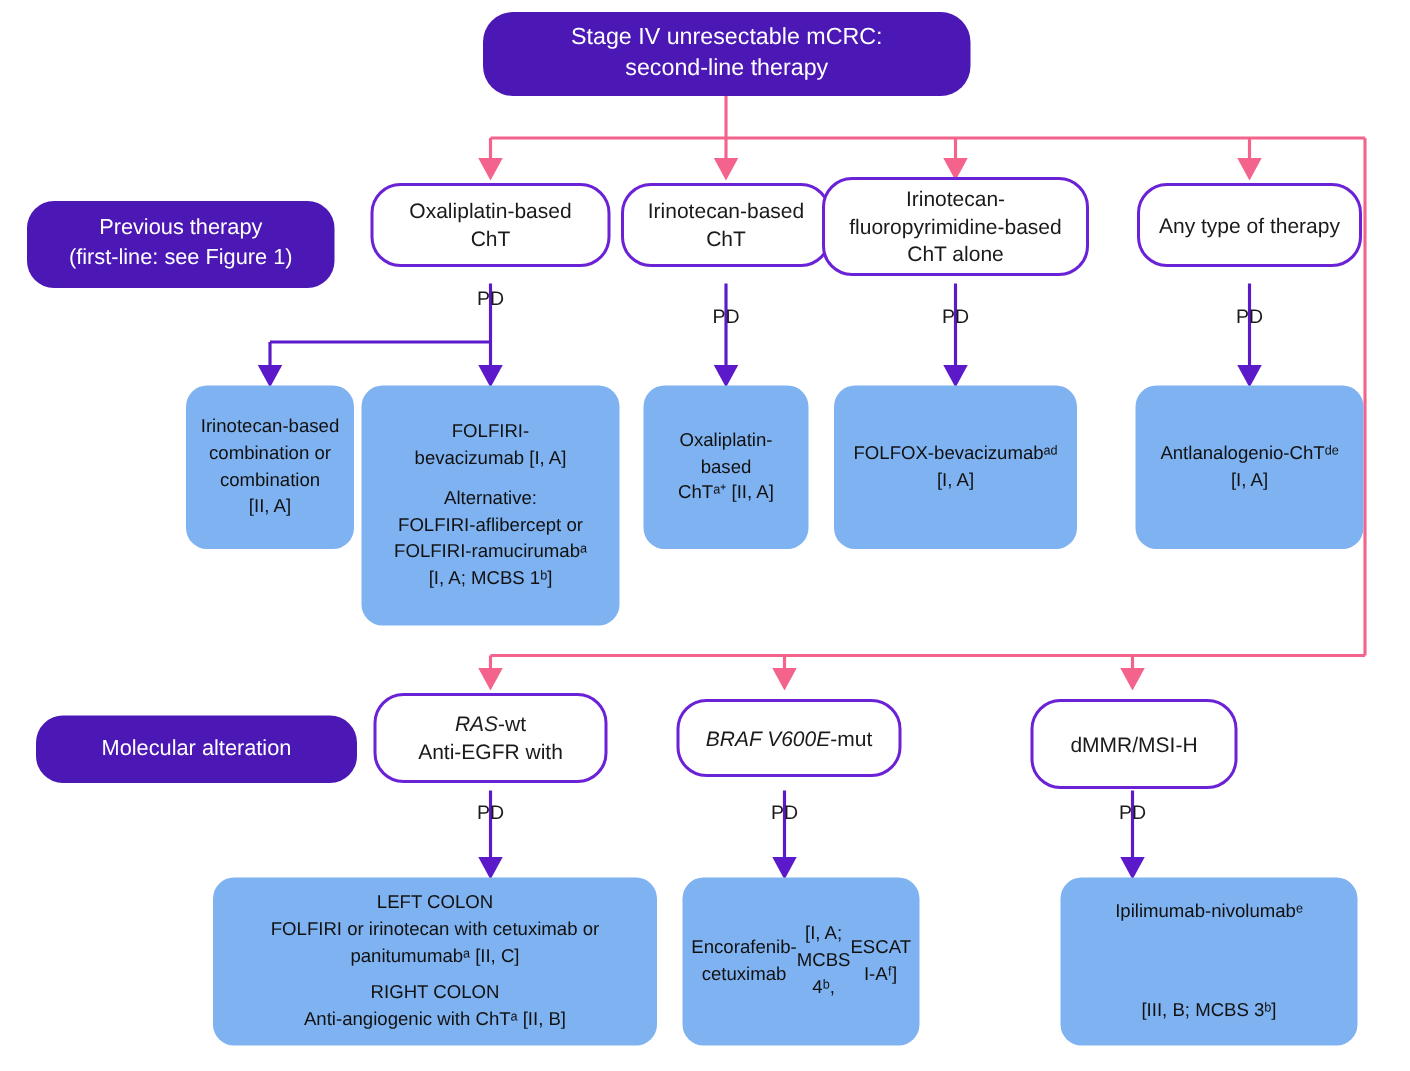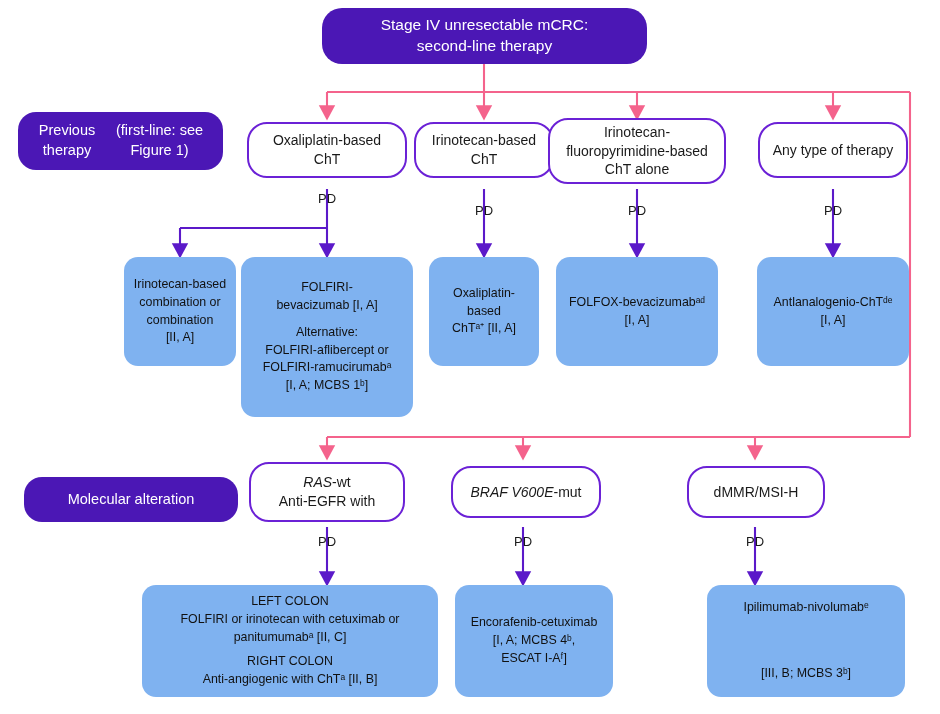--- a/index.html
+++ b/index.html
@@ -86,21 +86,21 @@
       <path d="M523,527 L523,578" marker-end="url(#purpleArrow)"></path>
       <path d="M755,527 L755,578" marker-end="url(#purpleArrow)"></path>
     </g>
   </svg>
 
   <div class="node pill title" style="left:322px;top:8px;width:325px;height:56px;flex-direction:column;">
     <span>Stage IV unresectable mCRC:</span>
     <span>second-line therapy</span>
   </div>
 
-  <div class="node pill" style="left:18px;top:112px;width:205px;height:58px;flex-direction:row;">
+  <div class="node pill" style="left:18px;top:134px;width:205px;height:58px;flex-direction:column;">
     <span>Previous therapy</span>
     <span>(first-line: see Figure 1)</span>
   </div>
 
   <div class="node decision" style="left:247px;top:122px;width:160px;height:56px;flex-direction:column;">
     <span>Oxaliplatin-based</span>
     <span>ChT</span>
   </div>
 
   <div class="node decision" style="left:414px;top:122px;width:140px;height:56px;flex-direction:column;">
@@ -161,38 +161,38 @@
 
   <div class="node decision" style="left:249px;top:462px;width:156px;height:60px;flex-direction:column;">
     <span><em class="ital">RAS</em><span>-wt</span></span>
     <span>Anti-EGFR with</span>
   </div>
 
   <div class="node decision" style="left:451px;top:466px;width:150px;height:52px;justify-content:center;">
     <span><em class="ital">BRAF V600E</em><span>-mut</span></span>
   </div>
 
-  <div class="node decision" style="left:687px;top:466px;width:138px;height:52px;">
+  <div class="node decision" style="left:687px;top:466px;width:138px;height:60px;">
     <span>dMMR/MSI-H</span>
   </div>
 
   <div class="lbl-pd" style="left:305px;top:534px;width:44px;">PD</div>
   <div class="lbl-pd" style="left:501px;top:534px;width:44px;">PD</div>
   <div class="lbl-pd" style="left:733px;top:534px;width:44px;">PD</div>
 
   <div class="node treat" style="left:142px;top:585px;width:296px;height:112px;flex-direction:column;">
     <span>LEFT COLON</span>
     <span>FOLFIRI or irinotecan with cetuximab or</span>
     <span>panitumumabᵃ [II, C]</span>
     <span class="gap"></span>
     <span>RIGHT COLON</span>
     <span>Anti-angiogenic with ChTᵃ [II, B]</span>
   </div>
 
-  <div class="node treat" style="left:455px;top:585px;width:158px;height:112px;flex-direction:column;">
+  <div class="node treat" style="left:455px;top:585px;width:158px;height:112px;flex-direction:row;">
     <span>Encorafenib-cetuximab</span>
     <span>[I, A; MCBS 4ᵇ,</span>
     <span>ESCAT I-Aᶠ]</span>
   </div>
 
   <div class="node treat" style="left:707px;top:585px;width:198px;height:112px;flex-direction:column;gap:48px;">
     <span>Ipilimumab-nivolumabᵉ</span>
     <span>[III, B; MCBS 3ᵇ]</span>
   </div>
 

